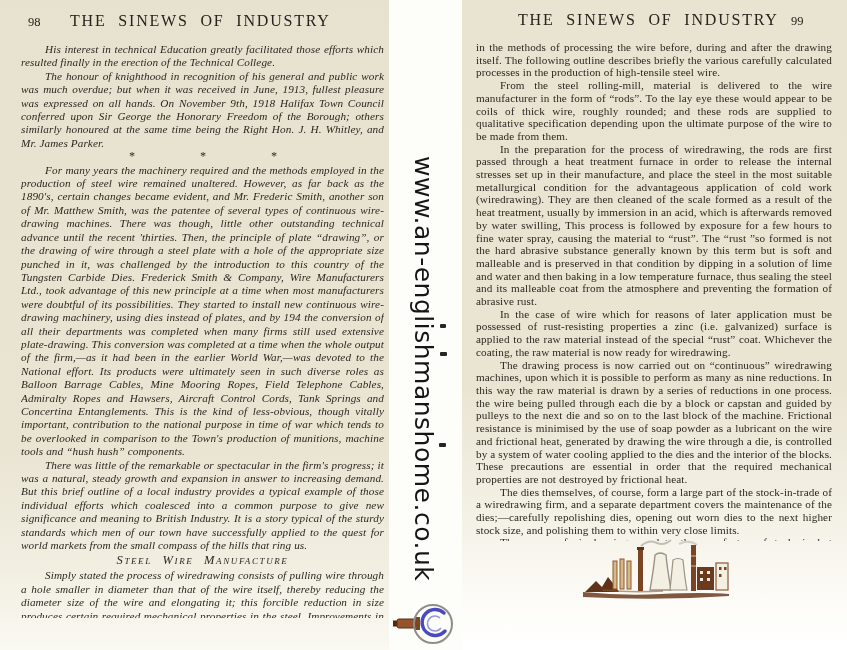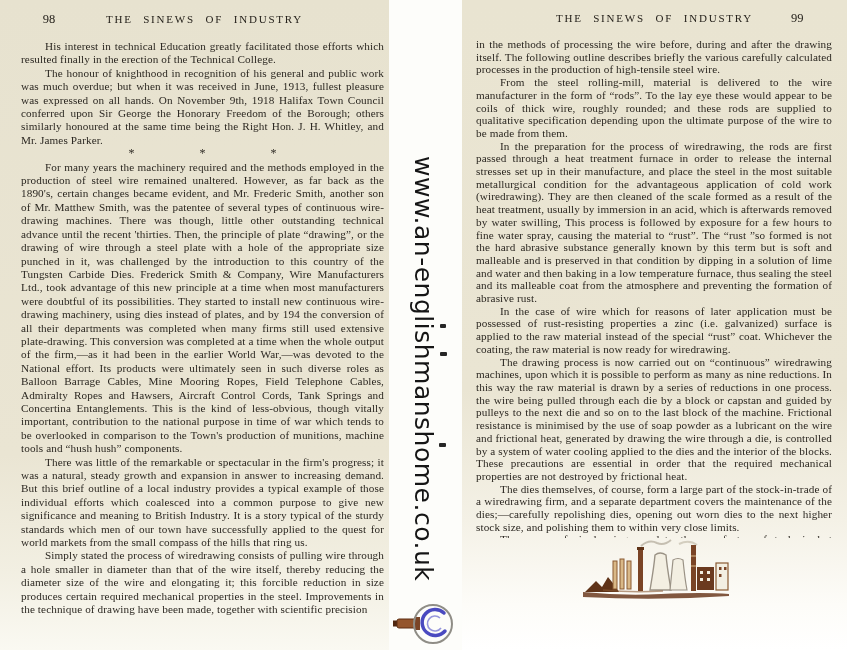--- a/index.html
+++ b/index.html
@@ -21,29 +21,29 @@
   .gutter {
     position:absolute; left:389px; top:0; width:73px; height:650px;
     background:#fdfdfa;
   }
   .page-header {
     display:flex; align-items:baseline; color:#26221c;
   }
   .page-left .page-header { margin:12px 8px 0 28px; }
   .page-right .page-header { margin:11px 14px 0 14px; }
   .running-title {
-    flex:1; text-align:center; font-size:11px;
+    flex:1; font-size:16px;
     letter-spacing:1.8px; word-spacing:6px;
   }
-  .page-num { font-size:12.5px; width:42px;text-align:center; }
+  .page-num { font-size:12.5px; width:42px; }
   .page-num.right { text-align:left; }
   .body-text { text-align:justify; font-size:11.2px; }
   .page-left .body-text {
     margin:13px 5px 0 21px; line-height:13.4px;
-    max-height:575px; overflow:hidden;
+    max-height:575px; overflow:hidden;font-style:italic;
   }
   .page-right .body-text {
     margin:12px 15px 16px 14px; line-height:12.7px;
     max-height:500px; overflow:hidden;
   }
   .body-text p { margin:0; text-indent:24px; letter-spacing:0.1px; }
   .body-text p.noindent { text-indent:0; }
   .separator {
     text-align:center; word-spacing:62px; line-height:13.4px; font-size:12px;
   }
@@ -74,20 +74,21 @@
       <div class="page-num">98</div>
       <div class="running-title">THE SINEWS OF INDUSTRY</div>
       <div class="page-num"></div>
     </div>
     <div class="body-text">
       <p>His interest in technical Education greatly facilitated those efforts which resulted finally in the erection of the Technical College.</p>
       <p>The honour of knighthood in recognition of his general and public work was much overdue; but when it was received in June, 1913, fullest pleasure was expressed on all hands. On November 9th, 1918 Halifax Town Council conferred upon Sir George the Honorary Freedom of the Borough; others similarly honoured at the same time being the Right Hon. J. H. Whitley, and Mr. James Parker.</p>
       <div class="separator">* * *</div>
       <p>For many years the machinery required and the methods employed in the production of steel wire remained unaltered. However, as far back as the 1890's, certain changes became evident, and Mr. Frederic Smith, another son of Mr. Matthew Smith, was the patentee of several types of continuous wire-drawing machines. There was though, little other outstanding technical advance until the recent 'thirties. Then, the principle of plate “drawing”, or the drawing of wire through a steel plate with a hole of the appropriate size punched in it, was challenged by the introduction to this country of the Tungsten Carbide Dies. Frederick Smith &amp; Company, Wire Manufacturers Ltd., took advantage of this new principle at a time when most manufacturers were doubtful of its possibilities. They started to install new continuous wire-drawing machinery, using dies instead of plates, and by 194 the conversion of all their departments was completed when many firms still used extensive plate-drawing. This conversion was completed at a time when the whole output of the firm,—as it had been in the earlier World War,—was devoted to the National effort. Its products were ultimately seen in such diverse roles as Balloon Barrage Cables, Mine Mooring Ropes, Field Telephone Cables, Admiralty Ropes and Hawsers, Aircraft Control Cords, Tank Springs and Concertina Entanglements. This is the kind of less-obvious, though vitally important, contribution to the national purpose in time of war which tends to be overlooked in comparison to the Town's production of munitions, machine tools and “hush hush” components.</p>
       <p>There was little of the remarkable or spectacular in the firm's progress; it was a natural, steady growth and expansion in answer to increasing demand. But this brief outline of a local industry provides a typical example of those individual efforts which coalesced into a common purpose to give new significance and meaning to British Industry.  It is a story typical of the sturdy standards which men of our town have successfully applied to the quest for world markets from the small compass of the hills that ring us.</p>
+      <div class="section-heading">Steel Wire Manufacture</div>
       <p>Simply stated the process of wiredrawing consists of pulling wire through a hole smaller in diameter than that of the wire itself, thereby reducing the diameter size of the wire and elongating it; this forcible reduction in size produces certain required mechanical properties in the steel.  Improvements in the technique of drawing have been made, together with scientific precision</p>
     </div>
   </div>
 
   <div class="gutter"></div>
   <div class="watermark">www.an-englishmanshome.co.uk</div>
 
   <svg class="logo-svg" width="66" height="52" viewBox="0 0 66 52">
     <rect x="1" y="22.5" width="6" height="6" fill="#4f2710"></rect>
     <rect x="5" y="21" width="19" height="9" rx="2" fill="#94552c" stroke="#5f2f12" stroke-width="1"></rect>

